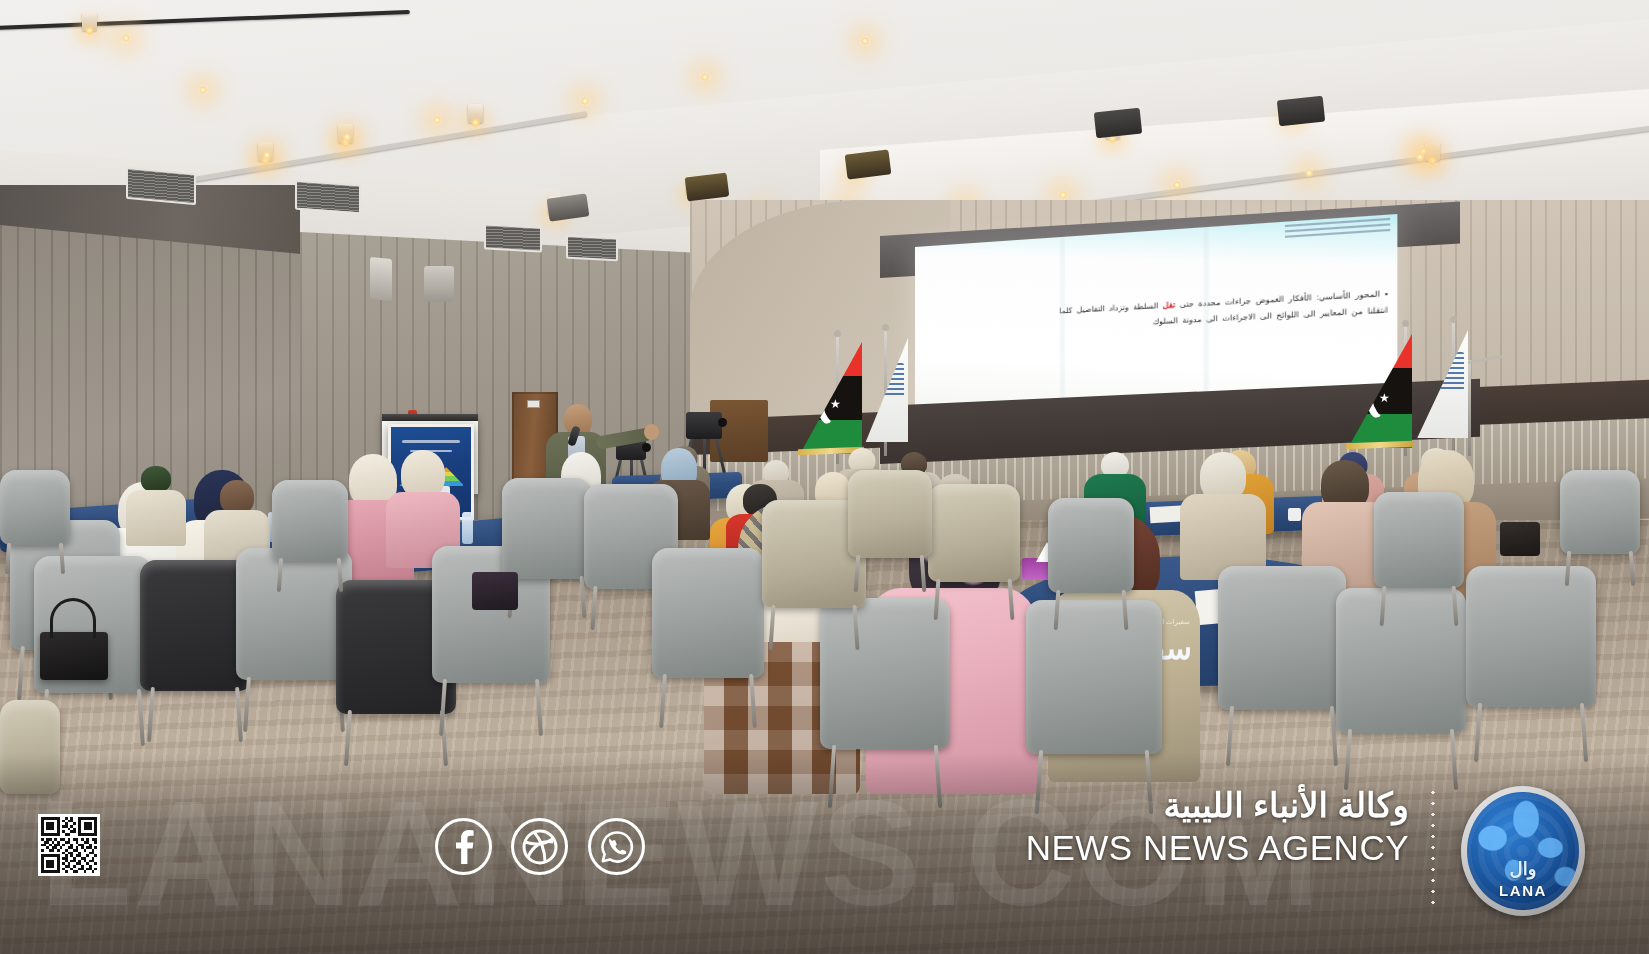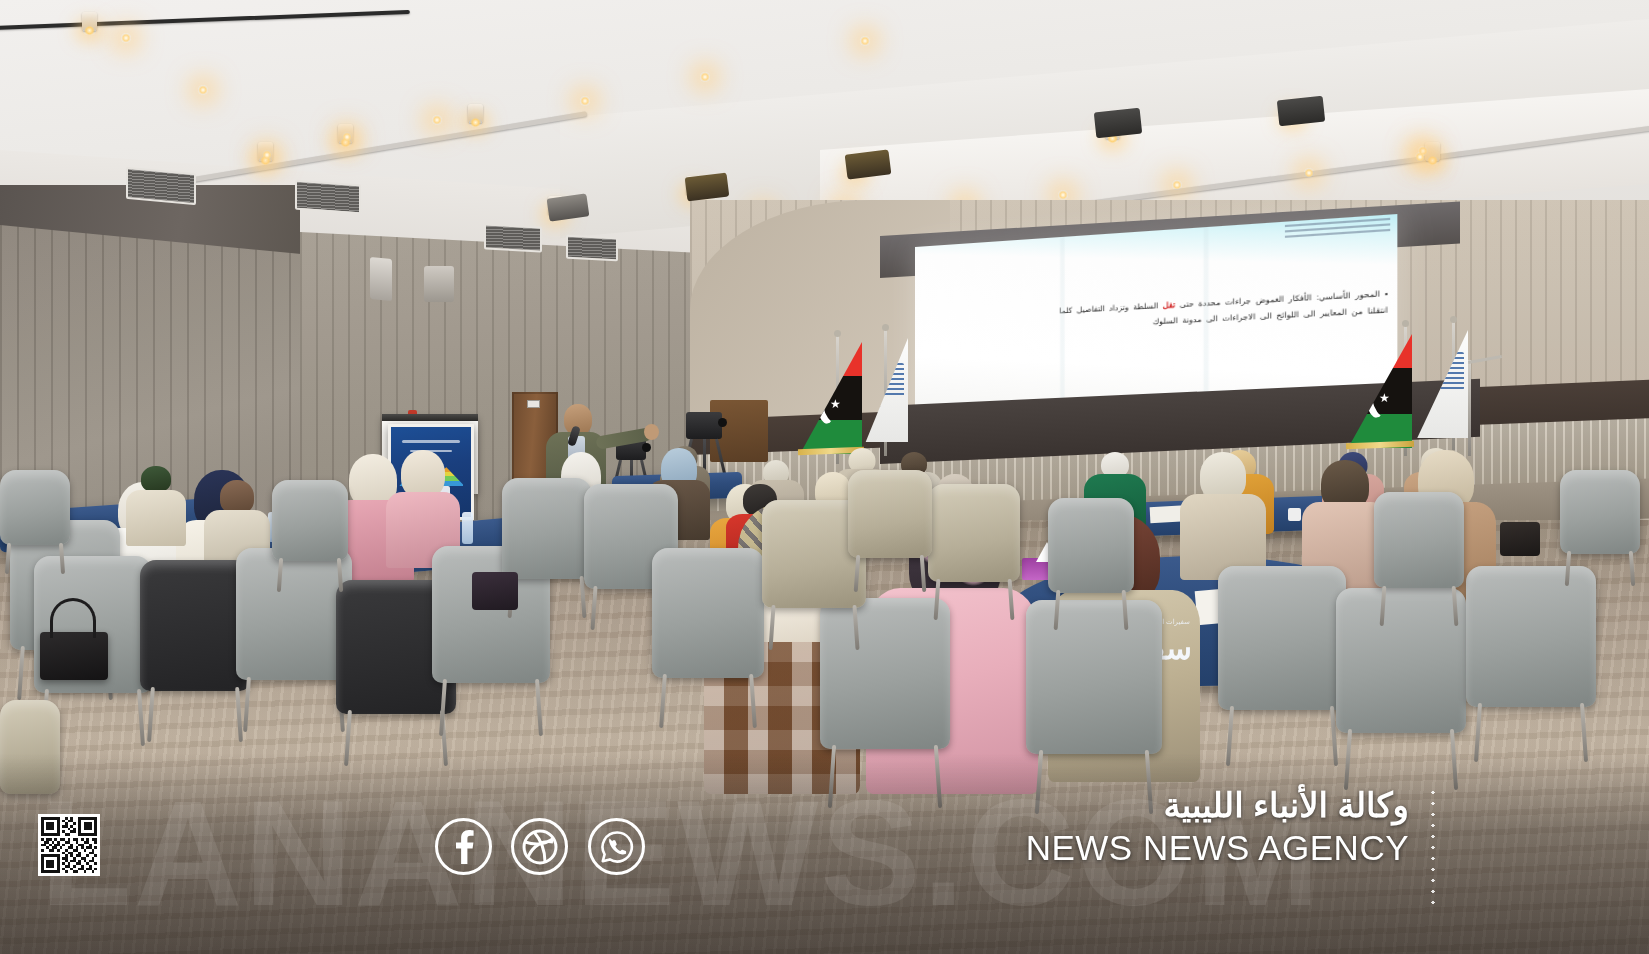--- a/index.html
+++ b/index.html
@@ -944,14 +944,21 @@
     <svg width="34" height="34" viewBox="0 0 34 34" aria-hidden="true">
       <path d="M17 2.5A14.5 14.5 0 0 0 4.6 24.4L2.8 31.2l7-1.8A14.5 14.5 0 1 0 17 2.5z" fill="none" stroke="#fff" stroke-width="2.6" stroke-linejoin="round"></path>
       <path d="M12.3 11.2c.4-.9.8-.9 1.2-.9h1c.3 0 .8 0 1.1.9l1.1 2.7c.1.4 0 .7-.2 1l-.8.9c-.2.3-.3.6-.1 1 .9 1.7 2.3 3.1 4 4 .4.2.7.1 1-.1l.9-.8c.3-.2.6-.3 1-.2l2.7 1.1c.9.3.9.8.9 1.1v1c0 .4 0 .8-.9 1.2-1 .5-2.5.7-4 .2-2.6-.8-5.3-2.3-7.4-4.4s-3.6-4.8-4.4-7.4c-.5-1.5-.3-3 .2-4z" fill="#fff"></path>
     </svg>
   </div>
 
   <div class="brand-ar">وكالة الأنباء الليبية</div>
   <div class="brand-en">NEWS NEWS AGENCY</div>
   <div class="dotted-div"></div>
 
+  <div class="lana-logo">
+    <div class="ring"></div>
+    <div class="globe">
+      <div class="ar">وال</div>
+      <div class="en">LANA</div>
+    </div>
+  </div>
 
 </div>
 
 </body></html>

